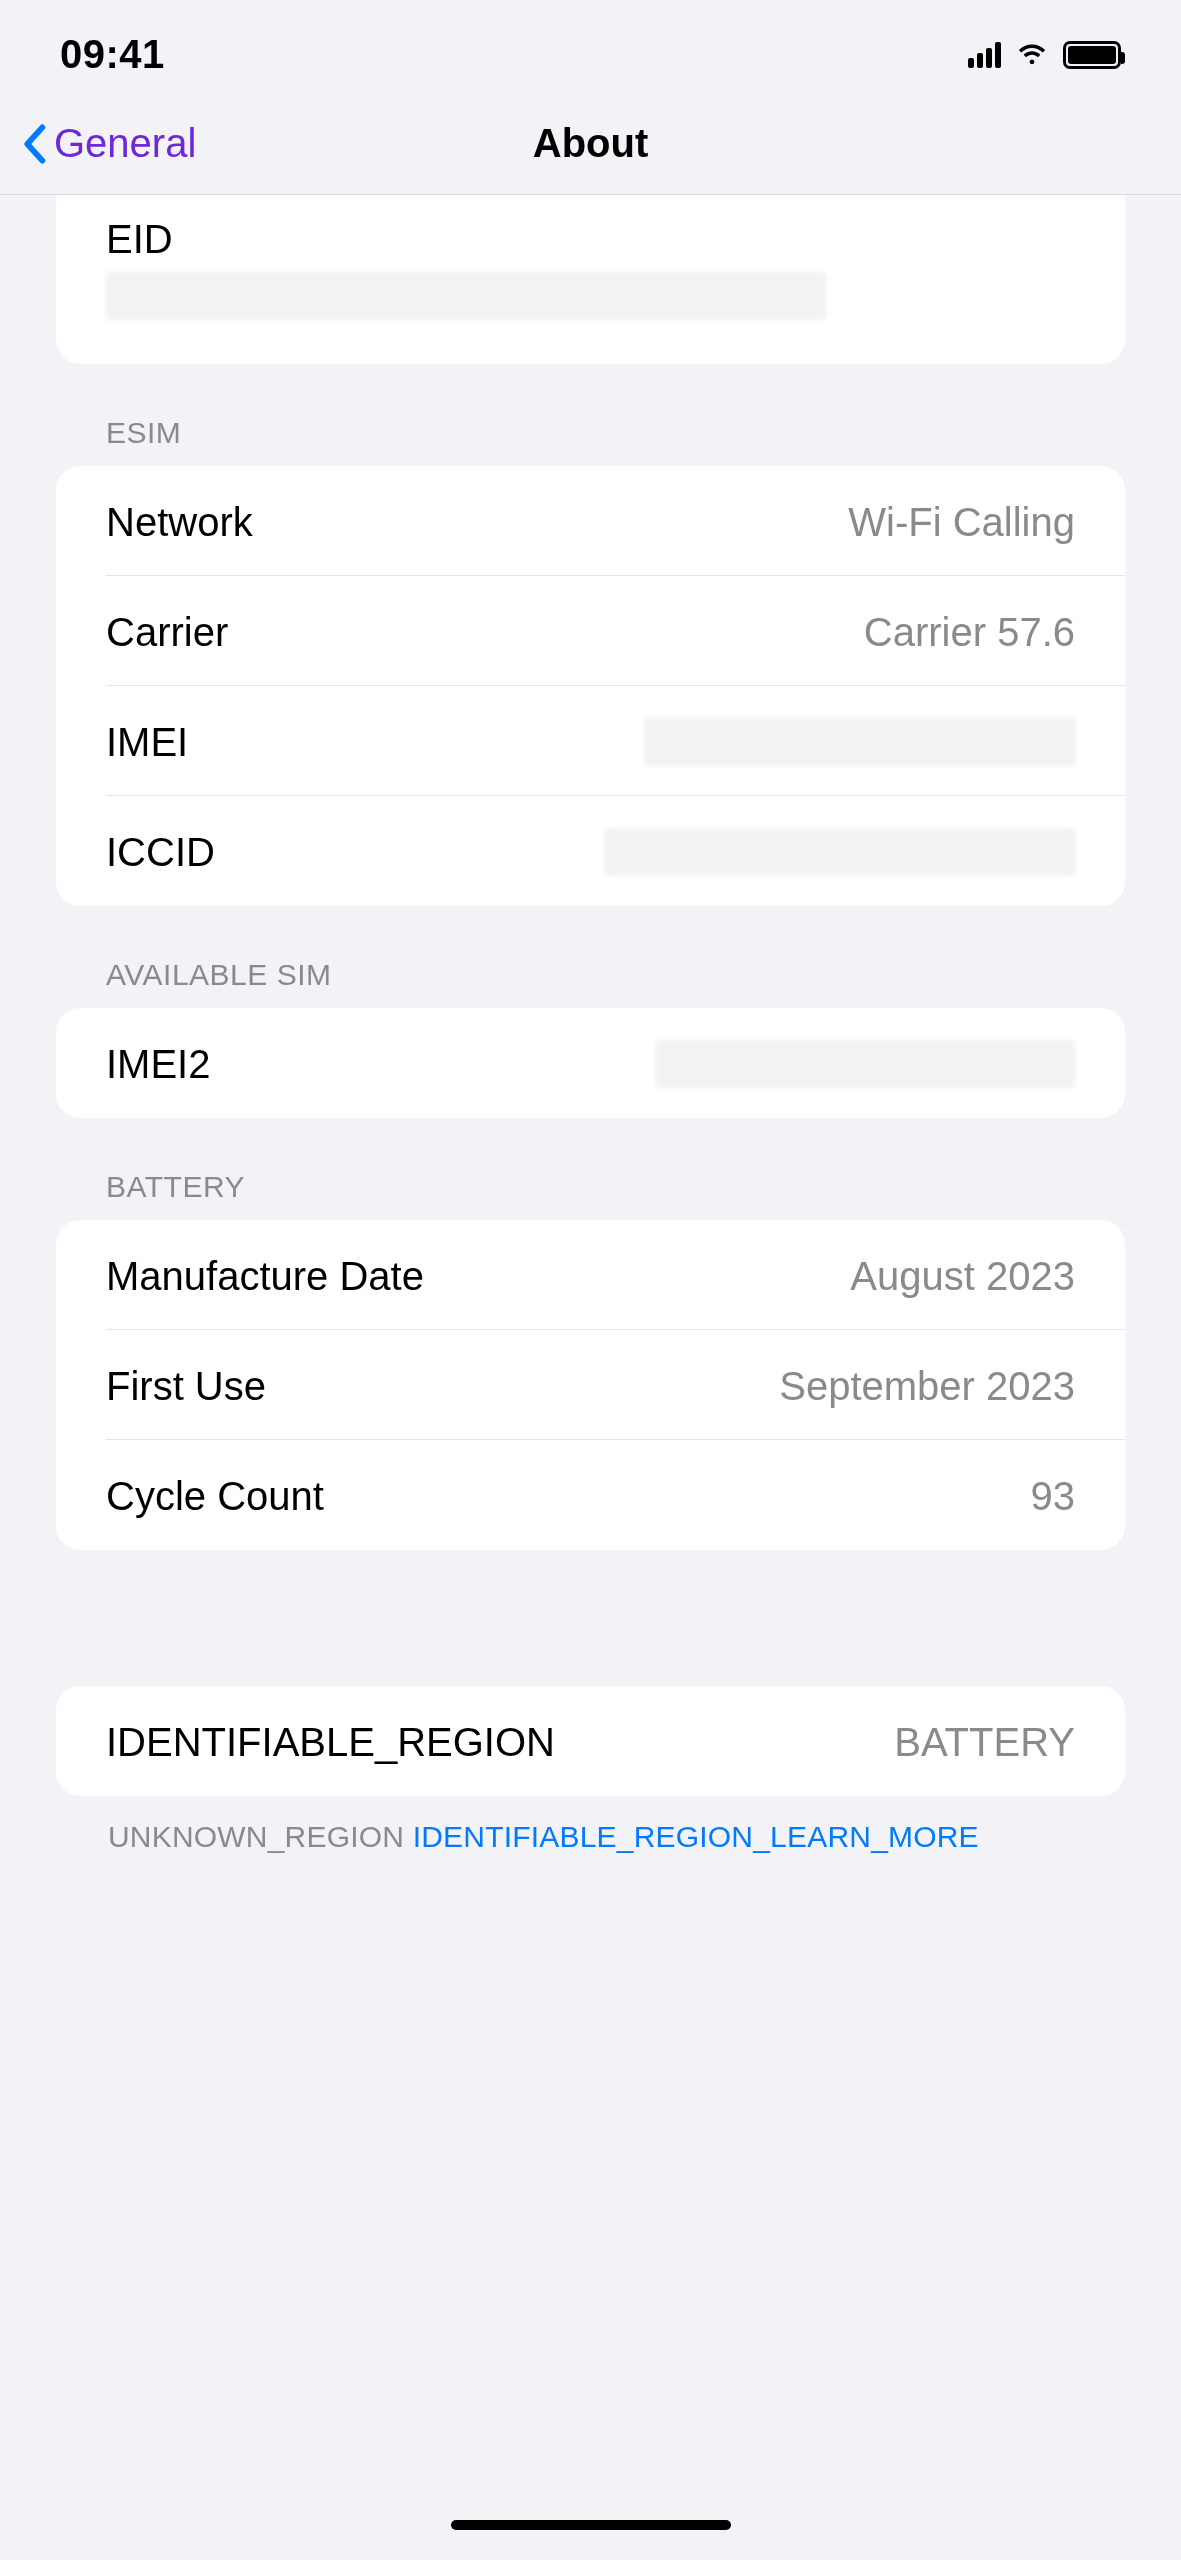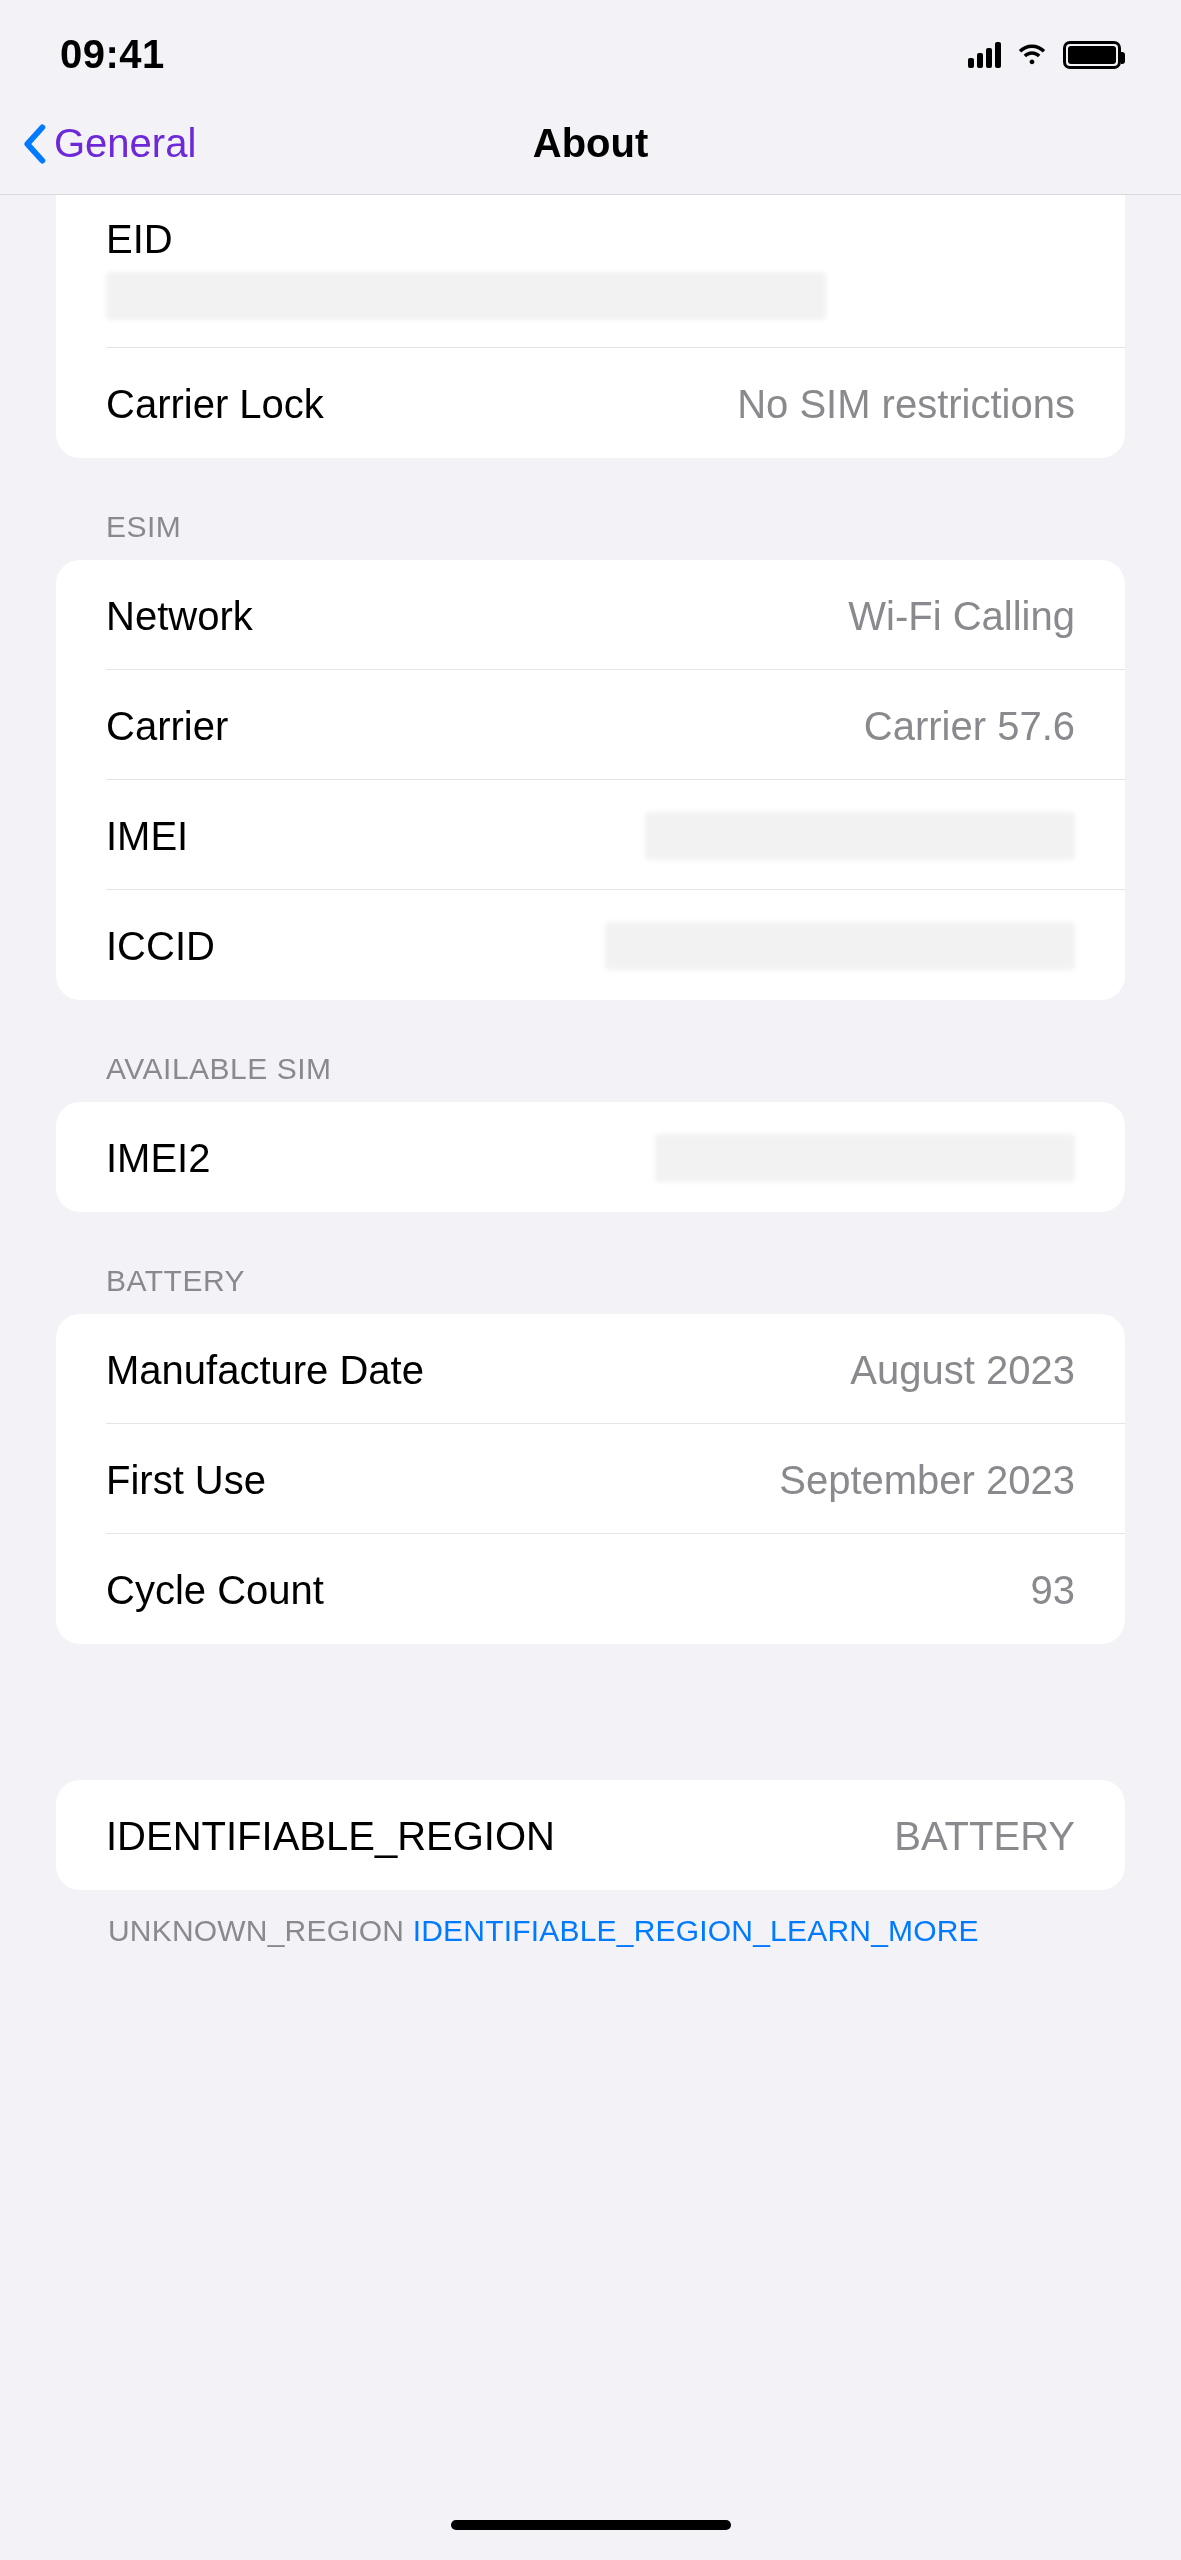--- a/index.html
+++ b/index.html
@@ -54,21 +54,21 @@
     .redacted { width: 100%; max-width:640px; height:48px; background: #f2f2f3; border-radius:4px; filter: blur(2px);}
     .chevron { color:#c7c7cc; font-size:32px; }
     .chevron svg { width:18px; height:32px; display:block;}
 
     .footer-text { font-size:30px; color:#8a8a8e; padding: 24px 0 0 52px; text-transform: uppercase; letter-spacing:0.2px;}
     .footer-text a { color:#007aff; text-decoration:none;}
 
     .home-indicator-wrap { position:absolute; bottom:30px; left:0; right:0; display:flex; justify-content:center;}
     .home-indicator { width: 280px; height:10px; background:#000; border-radius:10px;}
 
-    .row.stacked { flex-direction:column; align-items:flex-start; gap:10px; padding-top:22px; padding-bottom:28px;}
+    .row.stacked { flex-direction:column; align-items:flex-start; gap:10px; padding-top:22px; padding-bottom:44px;}
     .row.stacked .row-label{ font-size:40px;}
     .row.stacked .redacted{ max-width:720px;}
   </style>
 </head>
 <body>
 
 <div class="status-bar">
   <div class="status-time">09:41</div>
   <div class="status-right">
     <div class="signal-bars">
@@ -97,24 +97,20 @@
   </div>
   <div class="nav-title">About</div>
 </div>
 
 <div class="content">
 
   <div class="group" style="border-top-left-radius:0;border-top-right-radius:0;">
     <div class="row stacked">
       <div class="row-label">EID</div>
       <div class="redacted"></div>
-    </div>
-    <div class="row">
-      <div class="row-label">Carrier Lock</div>
-      <div class="row-value">No SIM restrictions</div>
     </div>
   </div>
 
   <div class="section-header">ESIM</div>
   <div class="group">
     <div class="row">
       <div class="row-label">Network</div>
       <div class="row-value">Wi-Fi Calling</div>
     </div>
     <div class="row">

